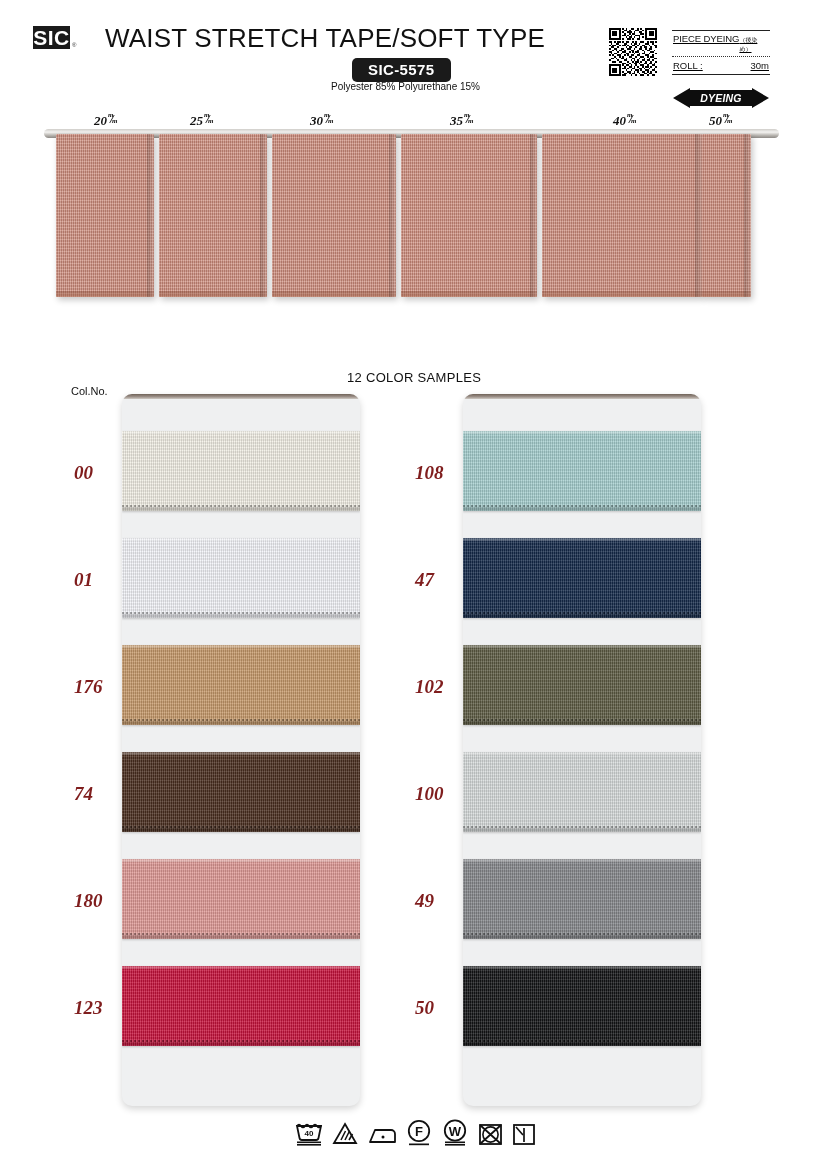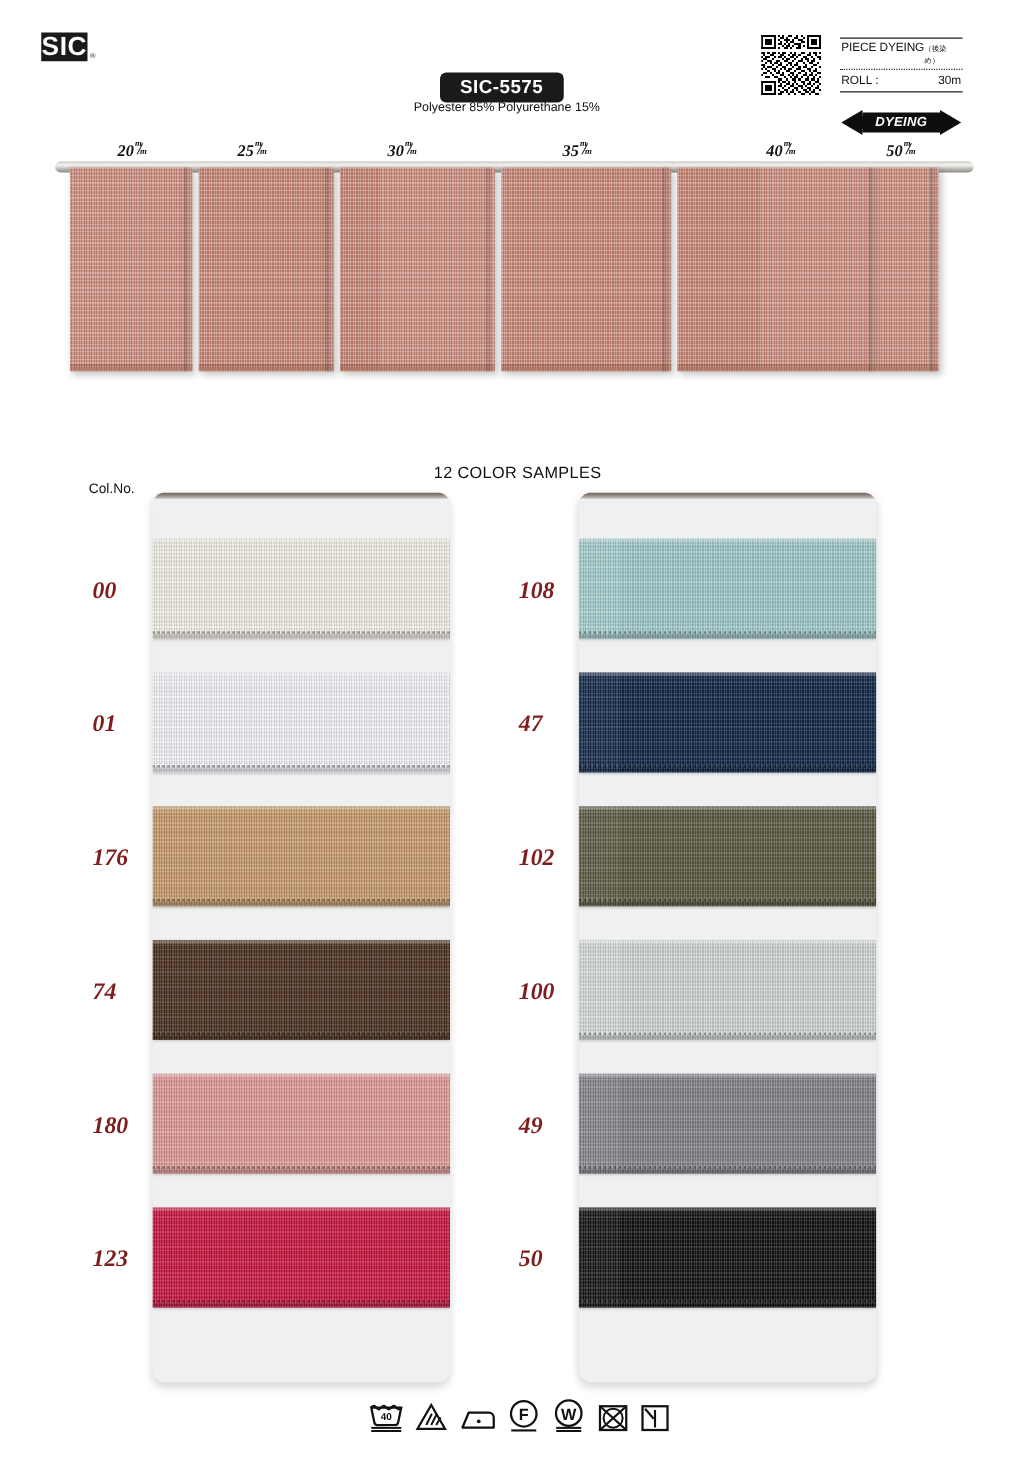--- a/index.html
+++ b/index.html
@@ -60,20 +60,21 @@
   
   .qr { position: absolute; left: 609px; top: 28px; width: 48px; height: 48px; }
   .qr svg { display: block; }
 
   
   .spec-box { position: absolute; left: 672px; top: 30px; width: 98px; }
   .spec-rule-top { border-top: 1.2px solid #222; }
   .spec-row {
     display: flex; align-items: baseline; justify-content: space-between;
     padding: 2px 1px 1px 1px;
+    text-decoration: underline;
   }
   .spec-piece { font-size: 9.5px; color: #111; letter-spacing: -0.1px; white-space: nowrap; }
   .spec-piece-jp { font-size: 6px; color: #111; font-family: "DejaVu Sans", sans-serif; }
   .spec-rule-dot { border-top: 1.3px dotted #333; margin: 1px 0; }
   .spec-label { font-size: 9.5px; color: #111; }
   .spec-val { font-size: 9.5px; color: #111; }
   .spec-rule-bot { border-top: 1.2px solid #222; margin-top: 2px; }
 
   
   .stretch { position: absolute; left: 673px; top: 87px; width: 96px; height: 22px; }
@@ -198,20 +199,21 @@
 </head>
 <body>
 
 <div class="page">
 
   <div class="logo">
     <span class="logo-text">SIC</span>
   </div>
   <span class="logo-tm">®</span>
 
+  <div class="title-en">WAIST STRETCH TAPE/SOFT TYPE</div>
 
   <div class="code-badge">SIC-5575</div>
   <div class="composition">Polyester 85% Polyurethane 15%</div>
 
   <div class="qr">
     <svg width="48" height="48" viewBox="0 0 29 29" shape-rendering="crispEdges">
       <rect width="29" height="29" fill="#fff"></rect>
       <g fill="#000">
         <rect x="0" y="0" width="7" height="1"></rect>
           <rect x="0" y="6" width="7" height="1"></rect>

